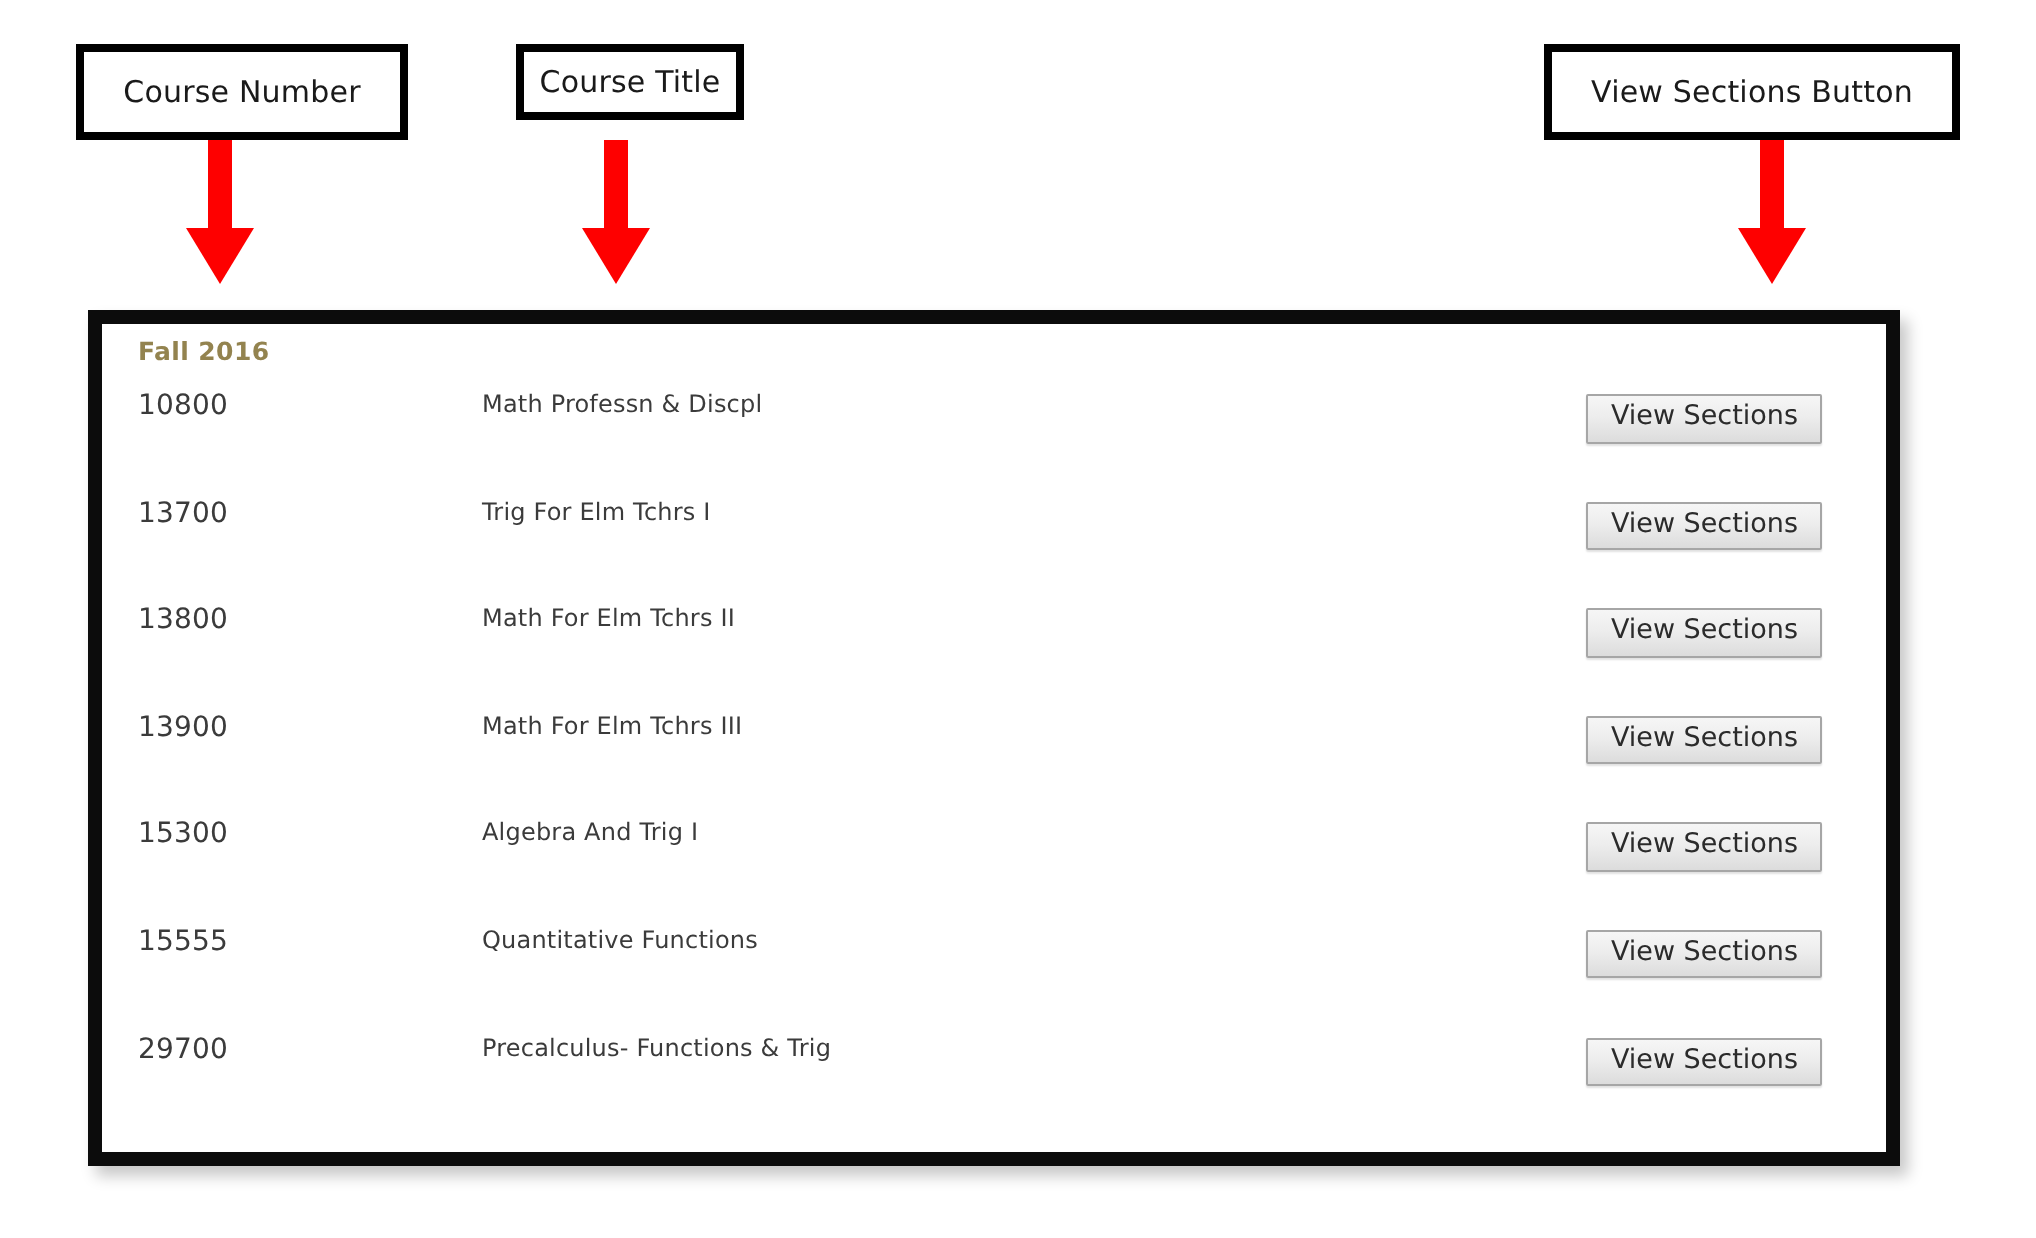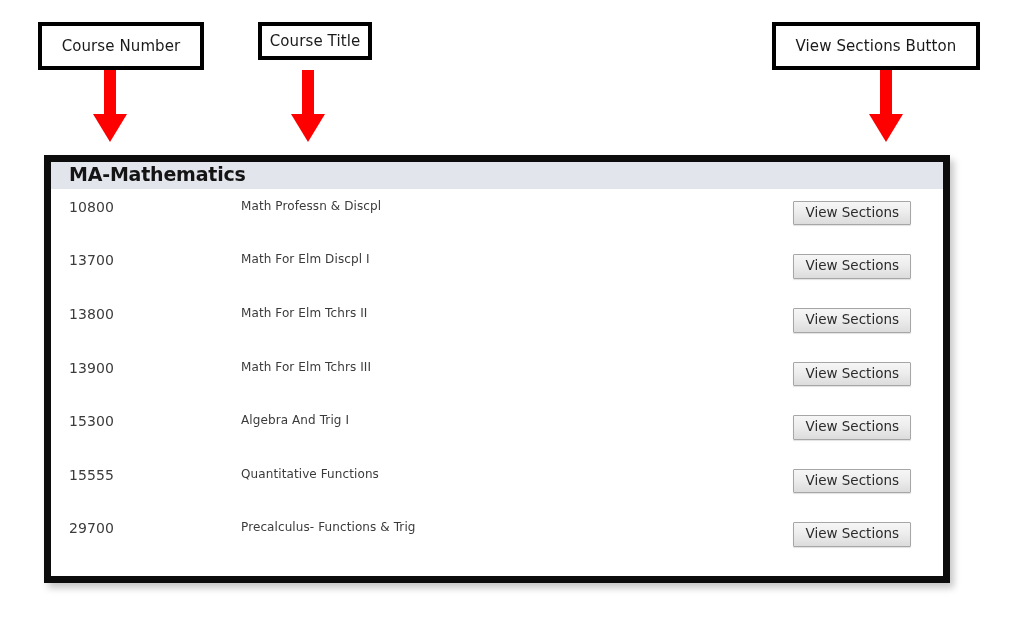--- a/index.html
+++ b/index.html
@@ -167,34 +167,34 @@
 </div>
 
 <div class="arrow" style="left:866px; top:70px; height:72px;">
   <div class="shaft" style="height:46px;"></div>
   <div class="head" style="top:44px;"></div>
 </div>
 
 <div id="panel">
   <div id="panel-inner">
 
-
-    <div class="dept-header">MA-Mathematics</div>
+    <div class="term-label">Fall 2016</div>
+
 
     <ul class="course-list">
 
       <li class="course-row">
         <span class="course-number">10800</span>
         <span class="course-title">Math Professn &amp; Discpl</span>
         <button class="view-sections-btn">View Sections</button>
       </li>
 
       <li class="course-row">
         <span class="course-number">13700</span>
-        <span class="course-title">Math For Elm Discpl I</span>
+        <span class="course-title">Trig For Elm Tchrs I</span>
         <button class="view-sections-btn">View Sections</button>
       </li>
 
       <li class="course-row">
         <span class="course-number">13800</span>
         <span class="course-title">Math For Elm Tchrs II</span>
         <button class="view-sections-btn">View Sections</button>
       </li>
 
       <li class="course-row">

